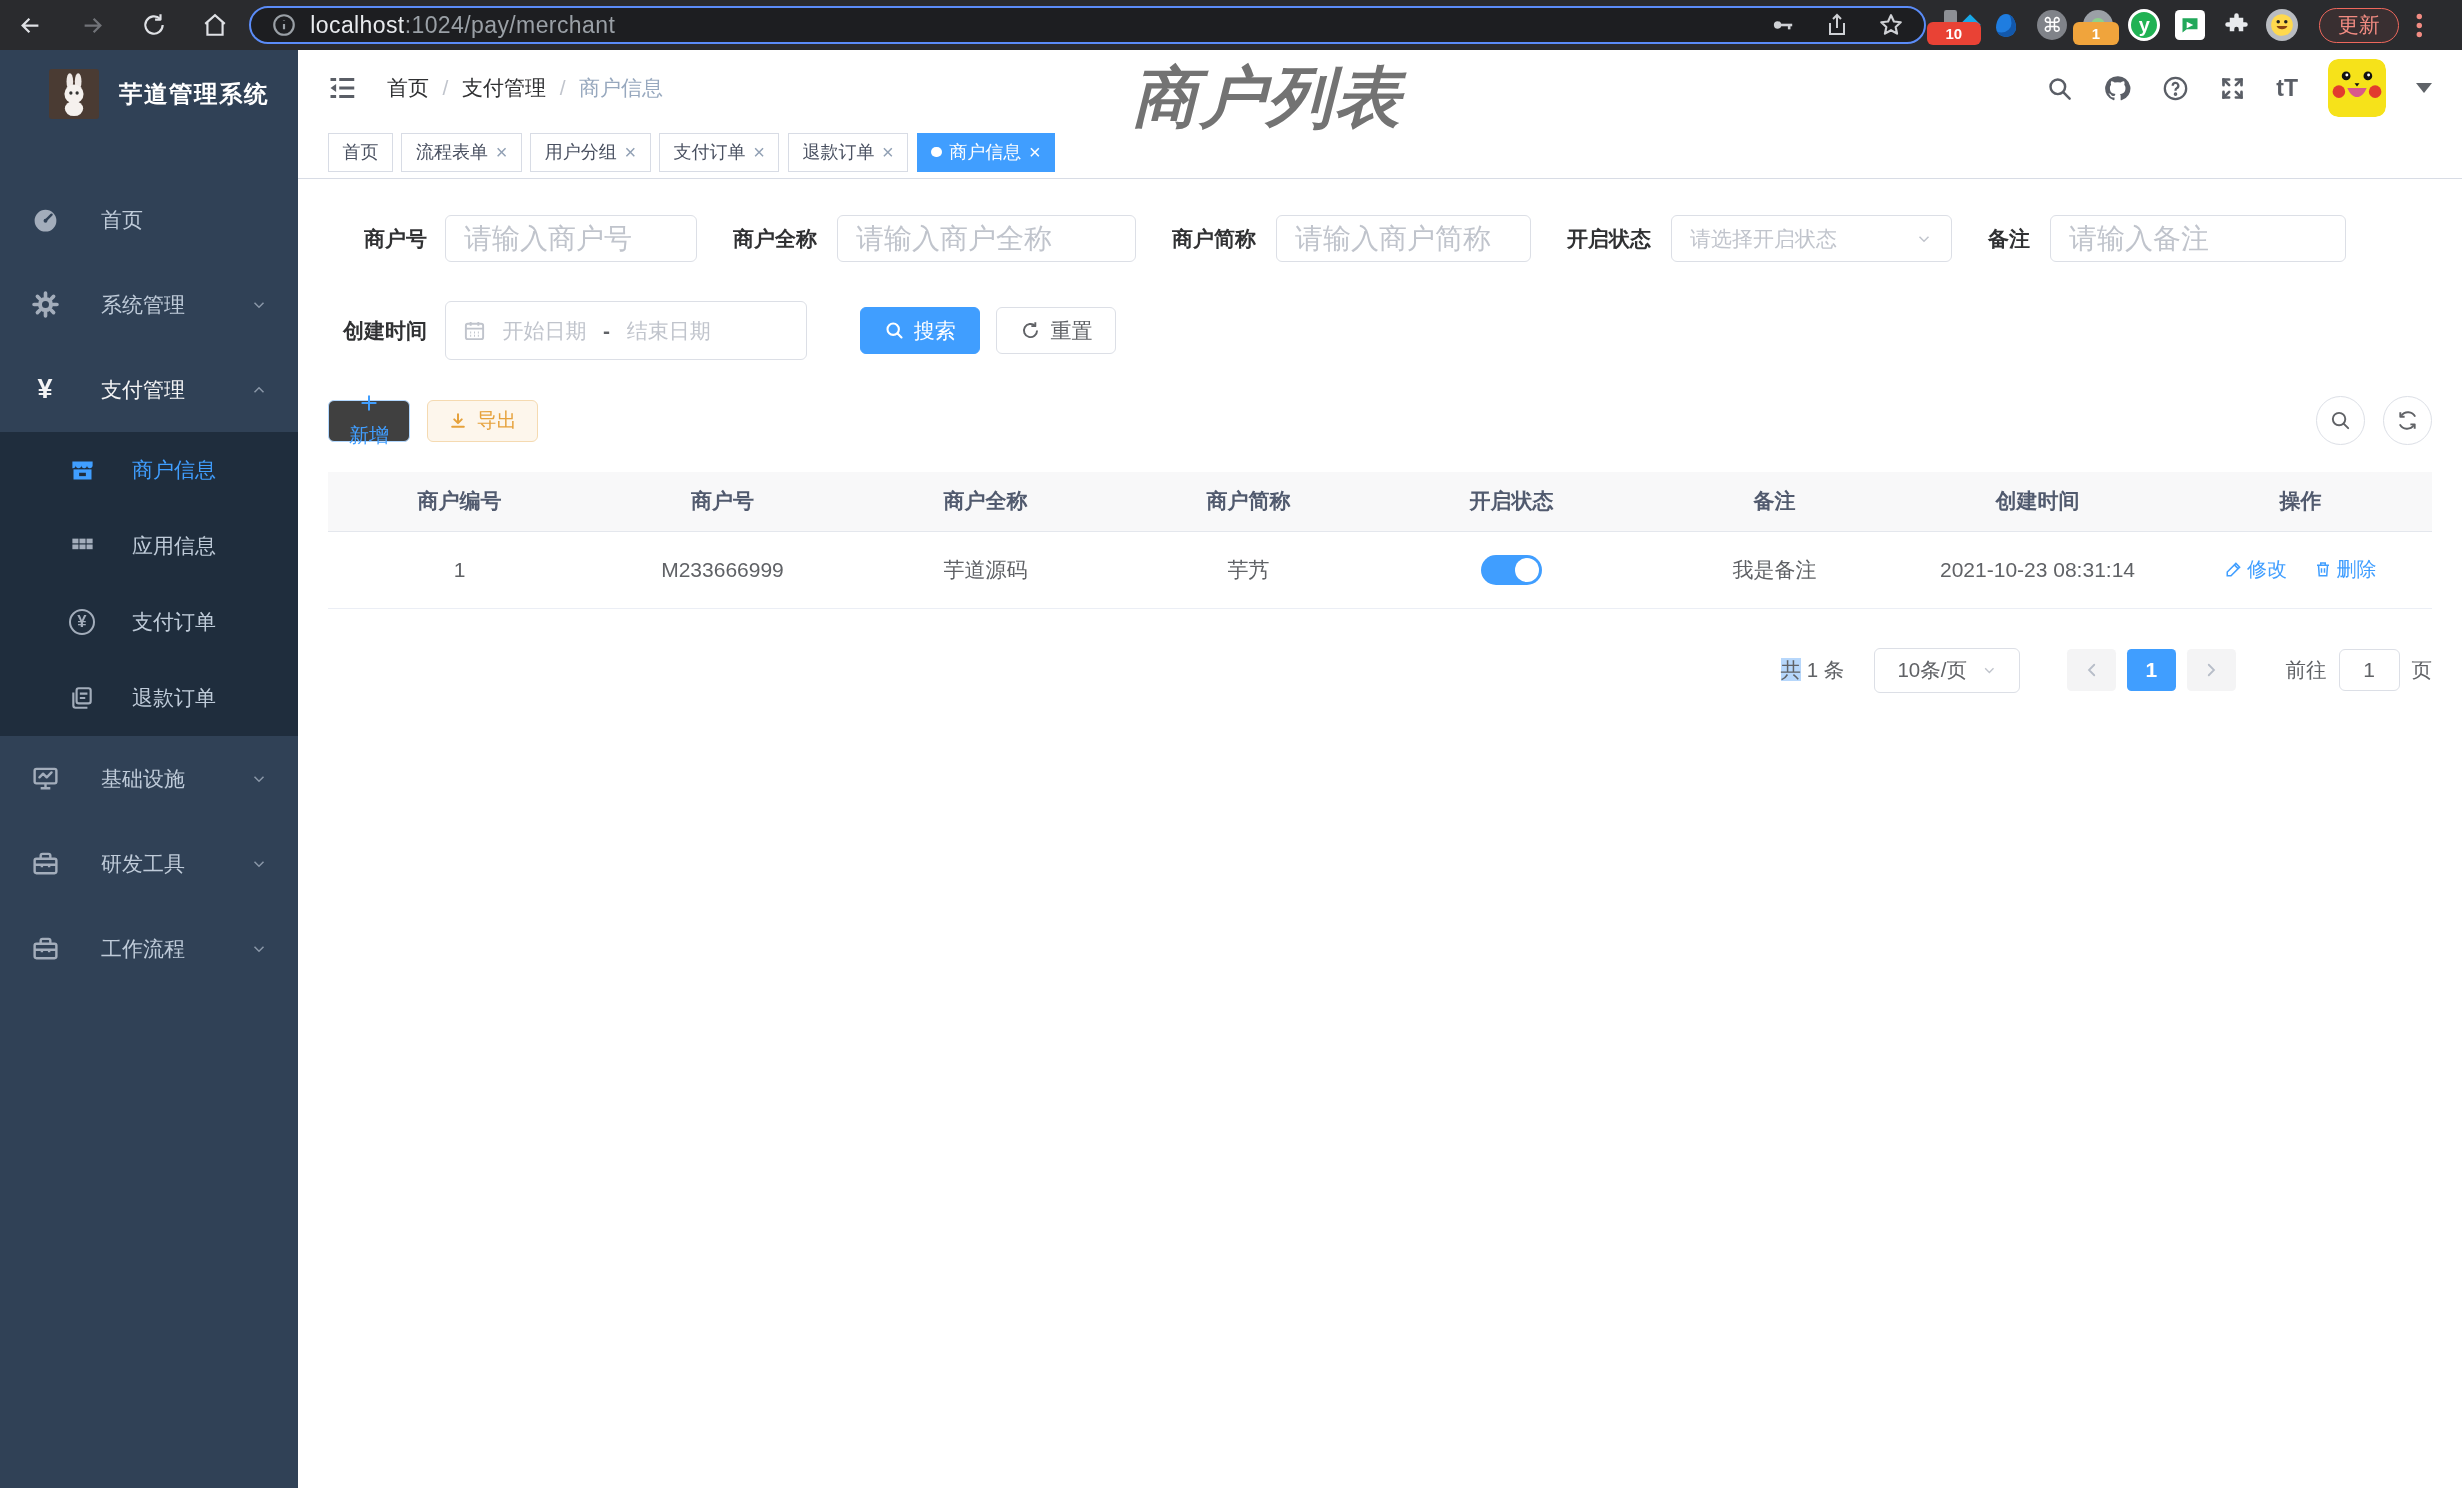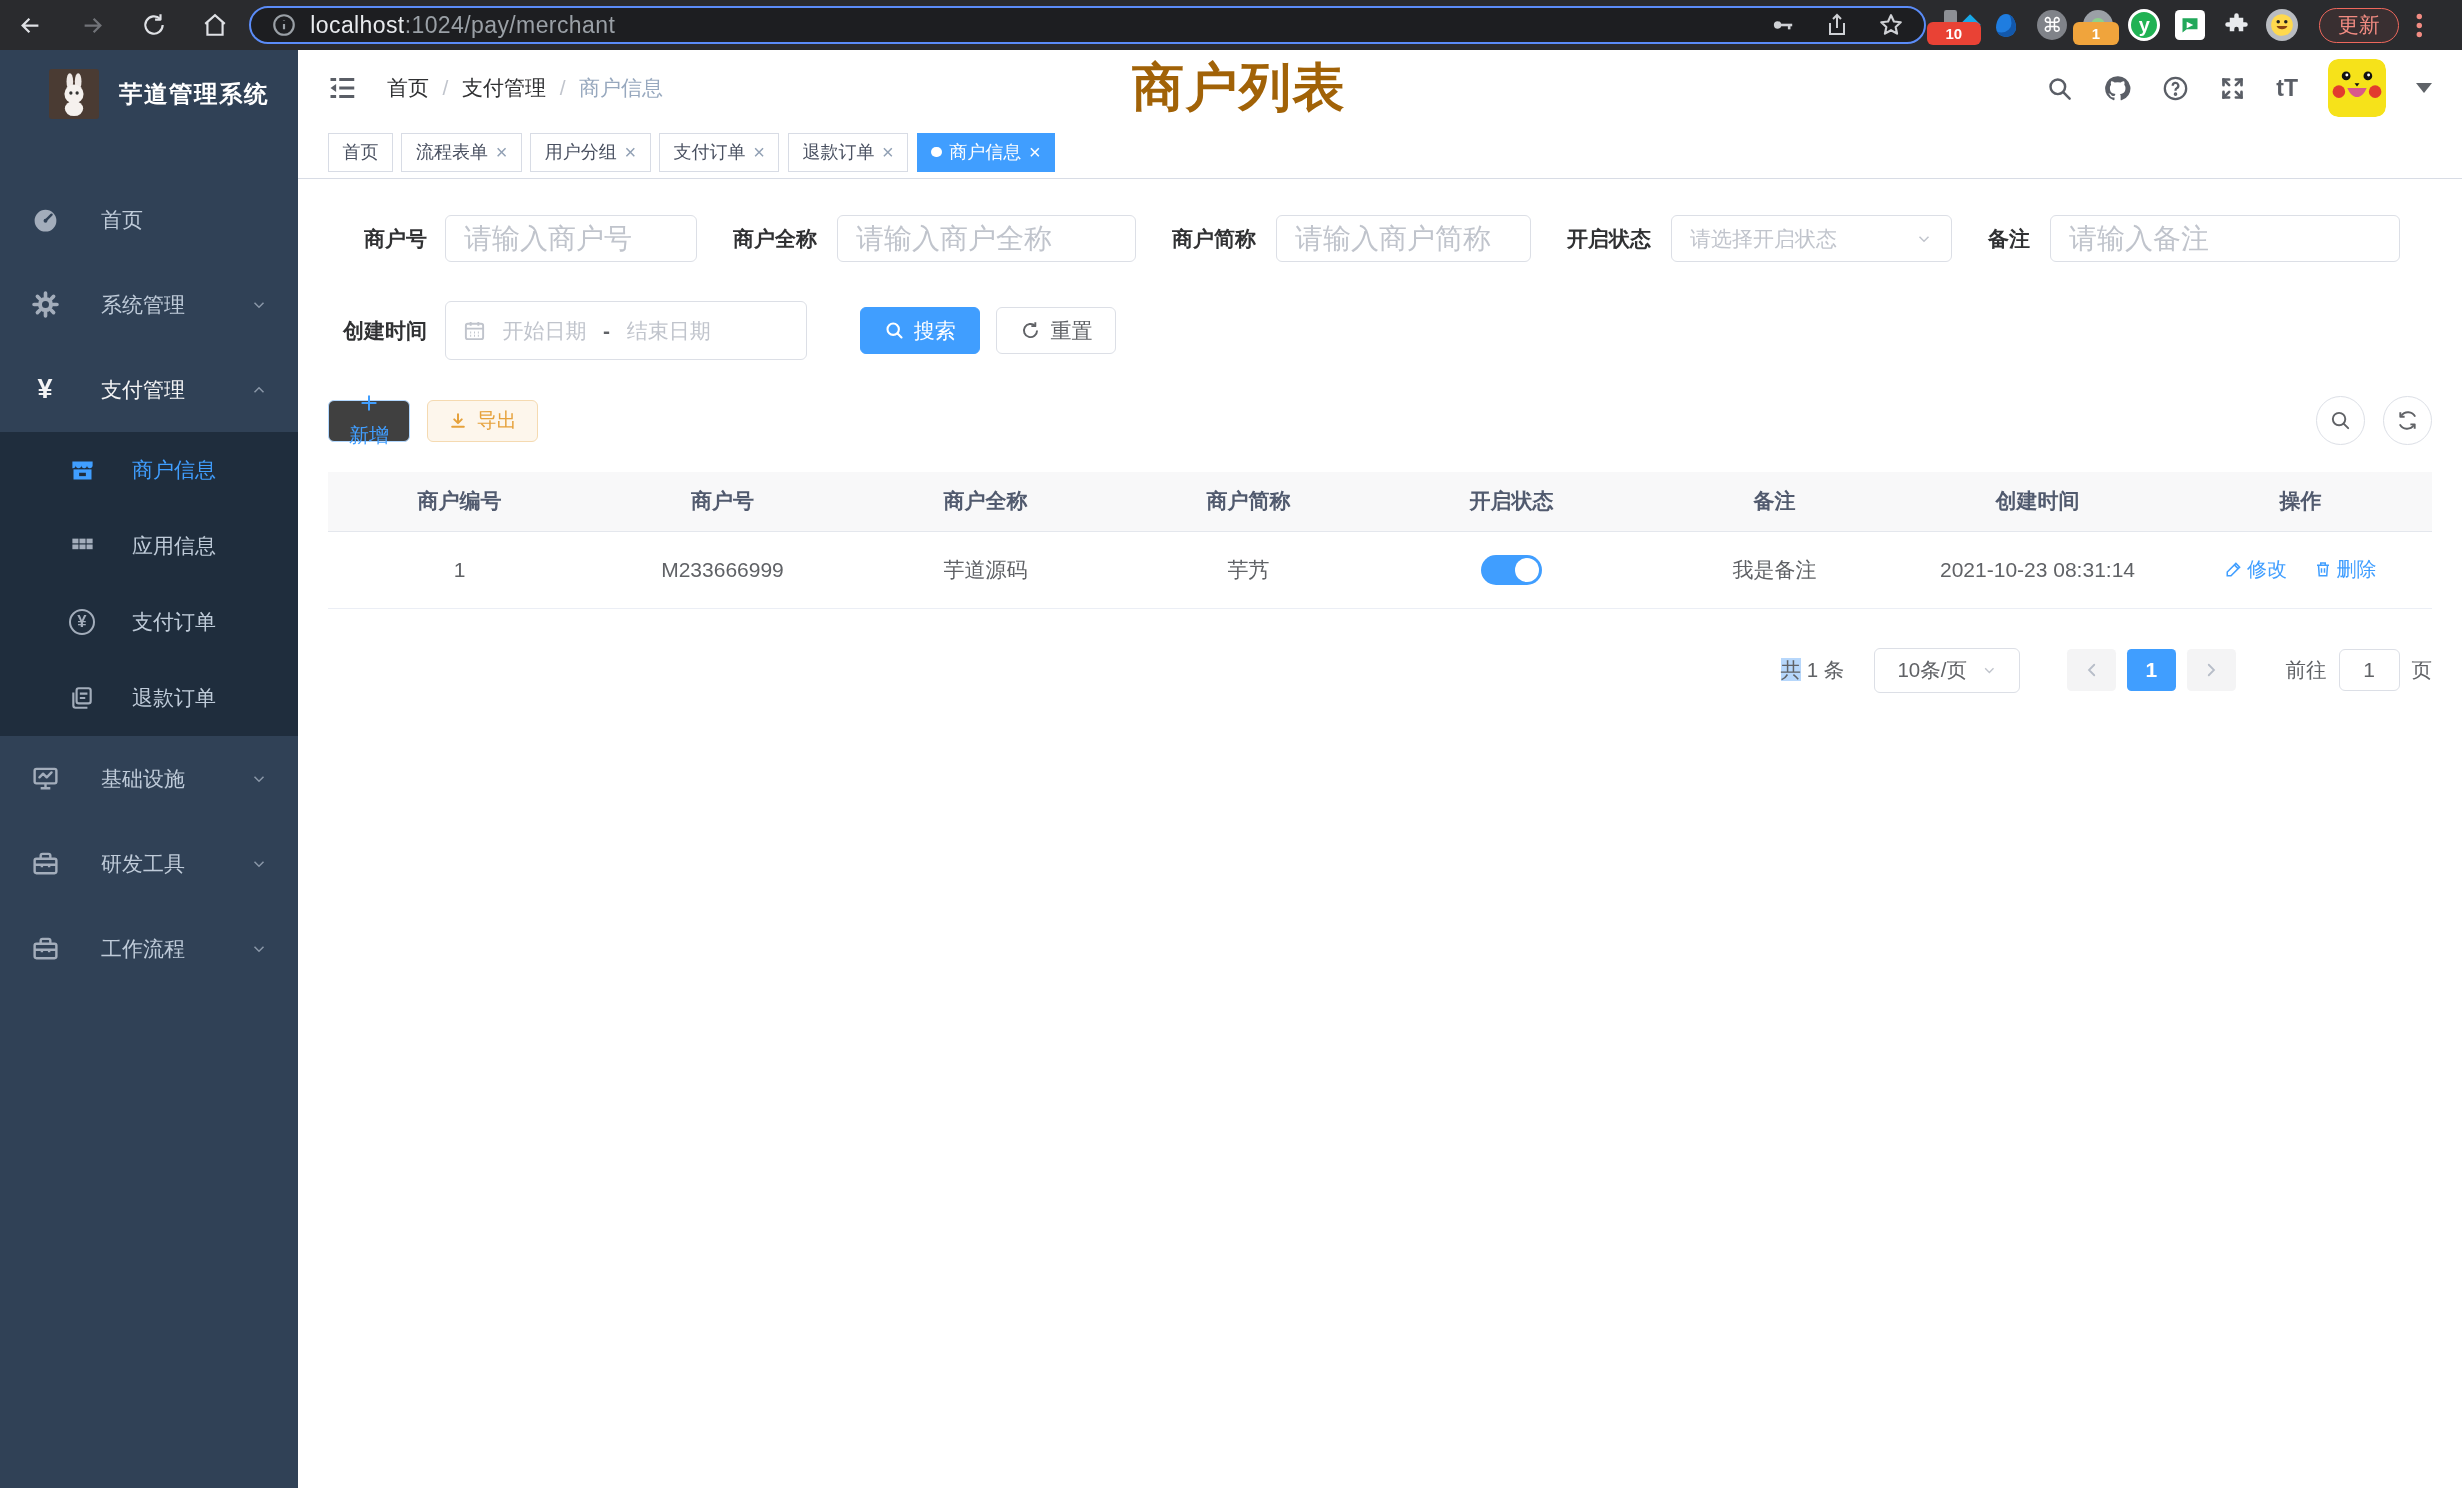--- a/index.html
+++ b/index.html
@@ -52,21 +52,21 @@
     display:flex; align-items:center; justify-content:center; font-size:16.7px; font-weight:700; }
 
   
   .main { flex:1; position:relative; display:flex; flex-direction:column; background:#fff; }
   .pghead { height:76px; display:flex; align-items:center; padding:0 30px; position:relative; }
   .hamburger { color:#5a5e66; margin-right:29px; cursor:pointer; }
   .bc { display:flex; align-items:center; gap:13.6px; font-size:21px; }
   .bc .bc-link { color:#303133; cursor:pointer; }
   .bc .bc-sep { color:#c0c4cc; }
   .bc .bc-cur { color:#97a8be; }
-  .annotation { position:absolute; left:834px; top:3px; font-size:52px; font-weight:700; color:#a16207; letter-spacing:1.5px; }
+  .annotation { position:absolute; left:834px; top:3px; font-size:66px; font-weight:700; color:#737373; letter-spacing:1.5px;font-style:italic; }
   .head-right { margin-left:auto; display:flex; align-items:center; gap:30px; color:#5a5e66; }
   .tT { font-size:23px; font-weight:700; color:#5a5e66; }
   .avatar { width:58px; height:58px; border-radius:10.6px; overflow:hidden; cursor:pointer; }
   .caret-down { width:0; height:0; border-left:8.3px solid transparent; border-right:8.3px solid transparent; border-top:10px solid #5f6368; }
 
   .tabbar { height:53px; border-bottom:1.5px solid #d8dce5; display:flex; align-items:center; padding:0 30px; gap:8.3px; background:#fff; }
   .tag { height:39px; display:flex; align-items:center; padding:0 13.6px; border:1.5px solid #d8dce5; background:#fff;
     color:#495060; font-size:18px; cursor:pointer; gap:7.6px; }
   .tag .x { color:#91a0b4; font-size:20px; line-height:1; }
   .tag.active { background:#409eff; border-color:#409eff; color:#fff; }
@@ -486,21 +486,21 @@
             <span>请选择开启状态</span>
             <span class="chev">
               <svg width="18" height="18" viewBox="0 0 24 24" fill="none" stroke="currentColor" stroke-width="2">
                   <path d="M6 9l6 6 6-6"></path>
                 </svg>
               </span>
           </span>
         </div>
         <div class="fitem" style="margin-right:0">
           <span class="flabel">备注</span>
-          <input class="tin" style="width: 350px;" placeholder="请输入备注">
+          <input class="tin" style="width: 296px;" placeholder="请输入备注">
         </div>
       </div>
 
       <div class="frow" style="margin-bottom:36px">
         <div class="fitem">
           <span class="flabel w1">创建时间</span>
           <span class="daterange">
             <span class="ic" style="color:#c0c4cc">
               <svg width="23" height="23" viewBox="0 0 24 24" fill="none" stroke="currentColor" stroke-width="2">
                   <rect x="3" y="5" width="18" height="16" rx="2"></rect>

